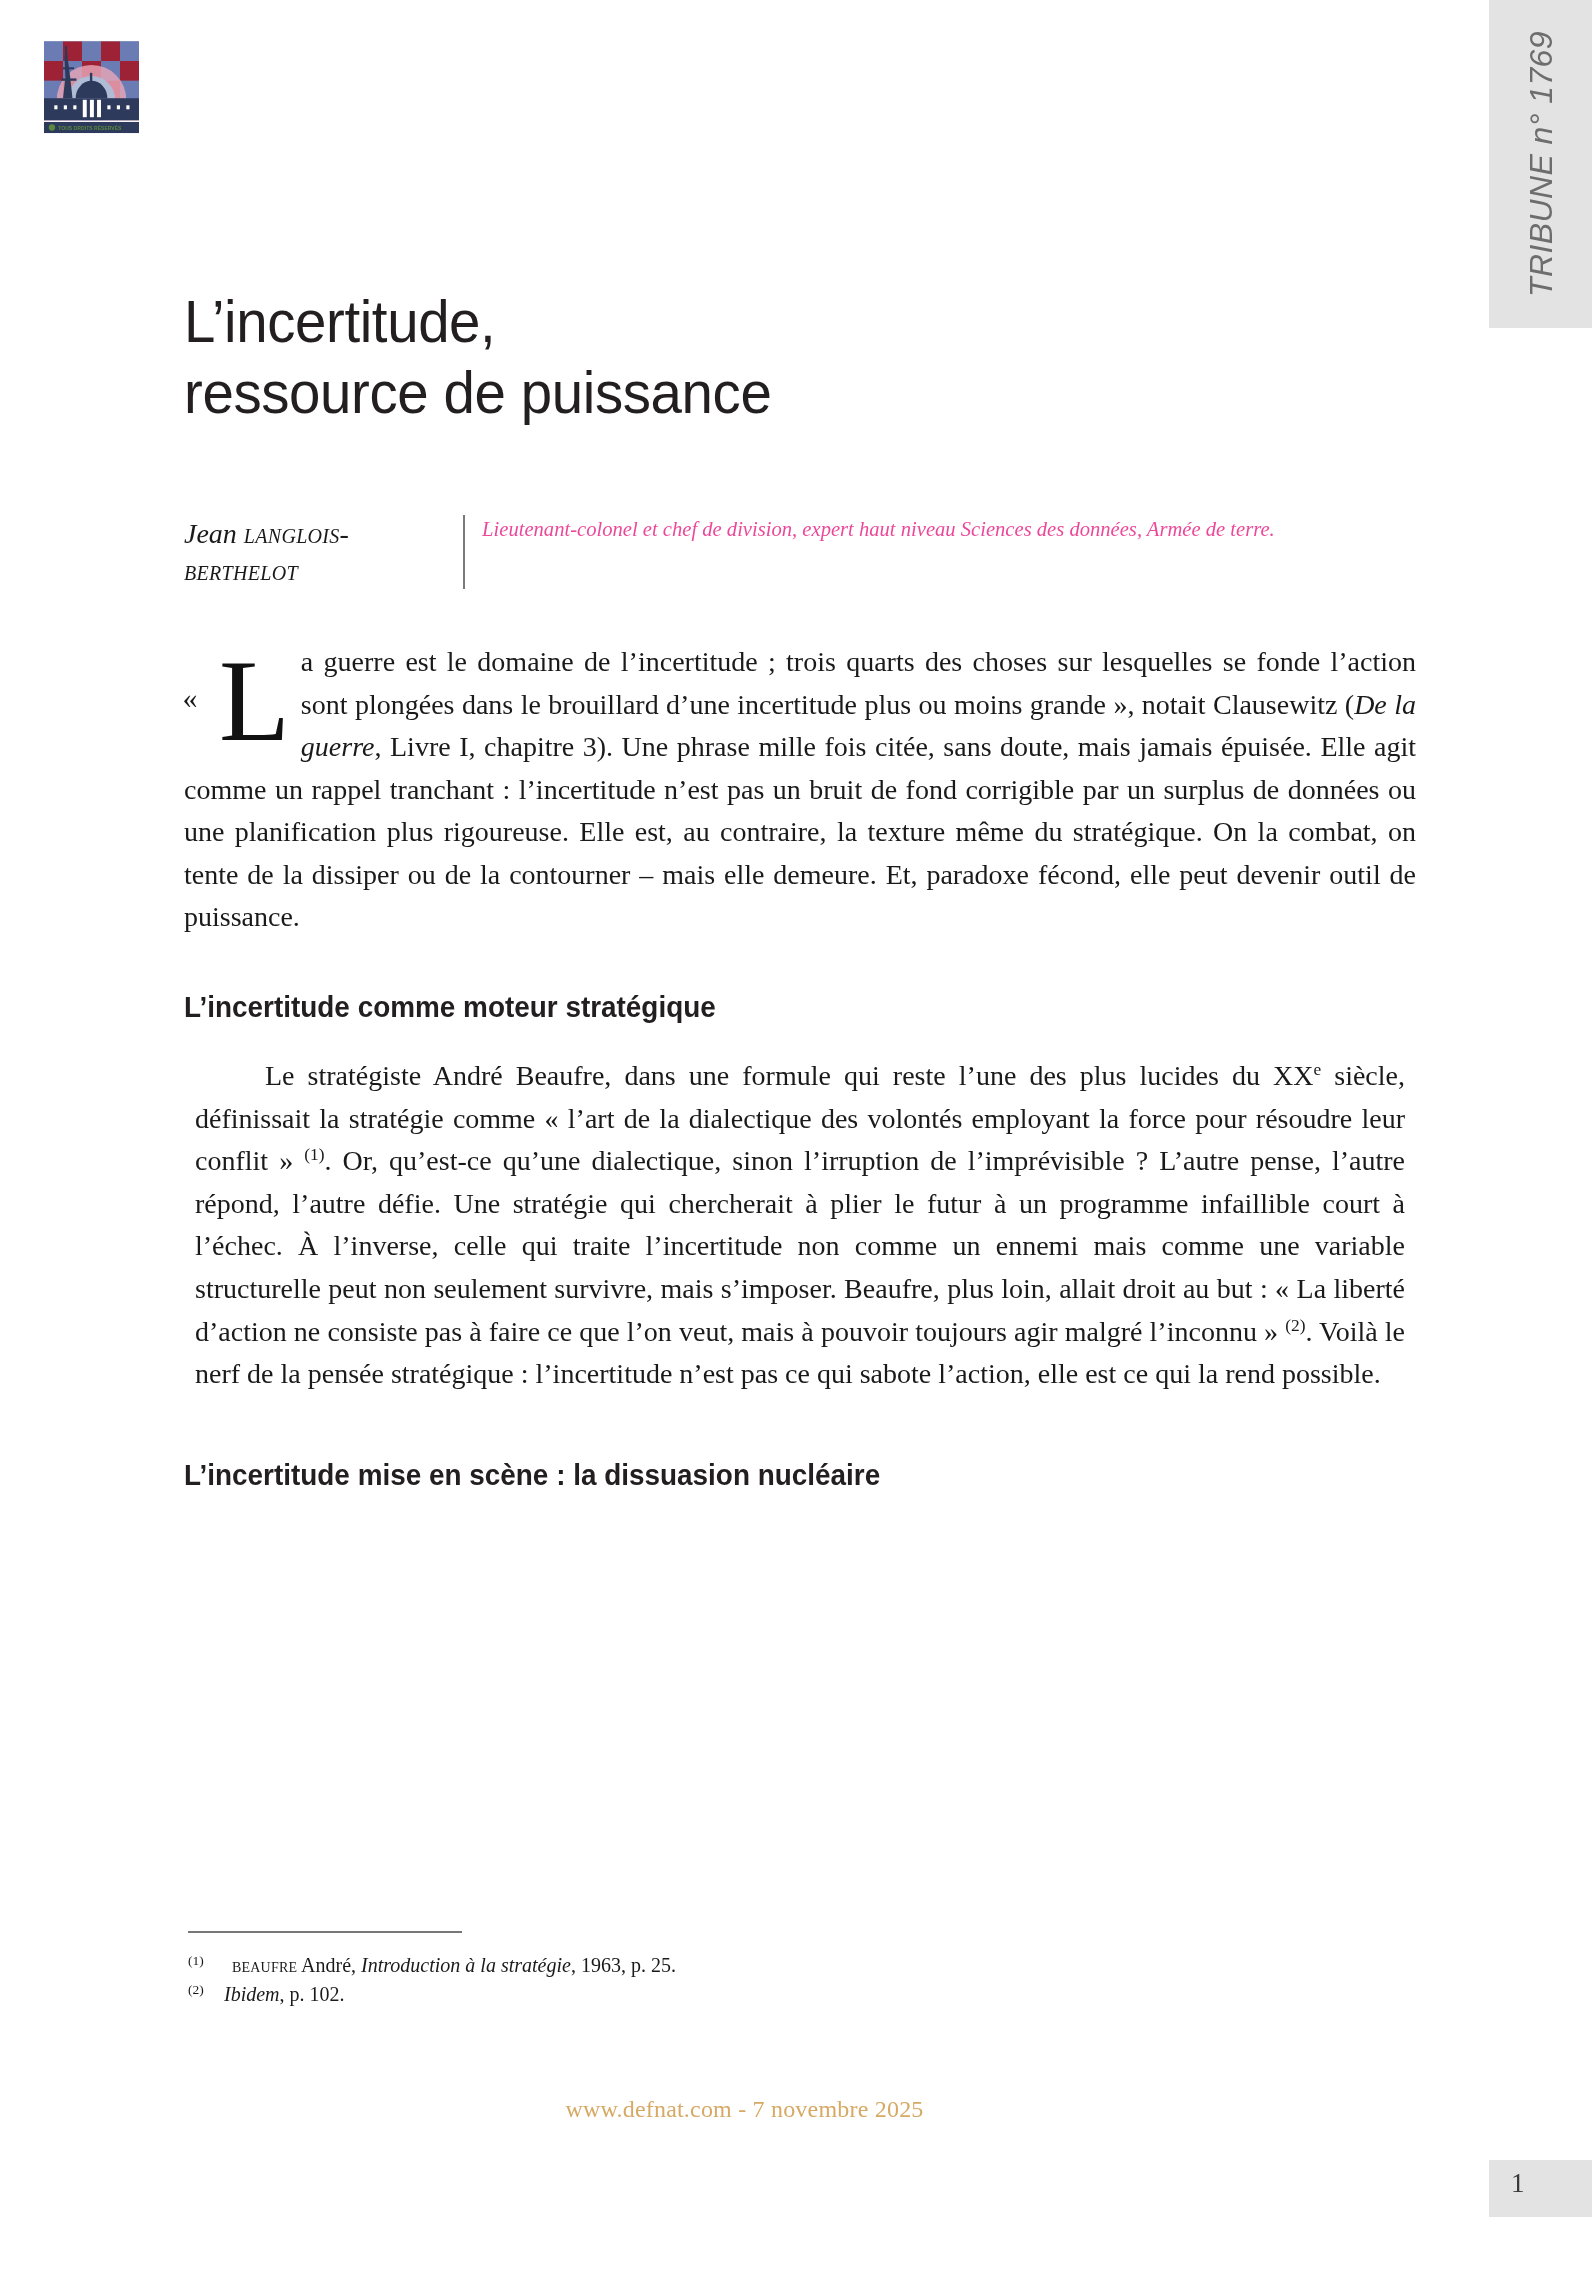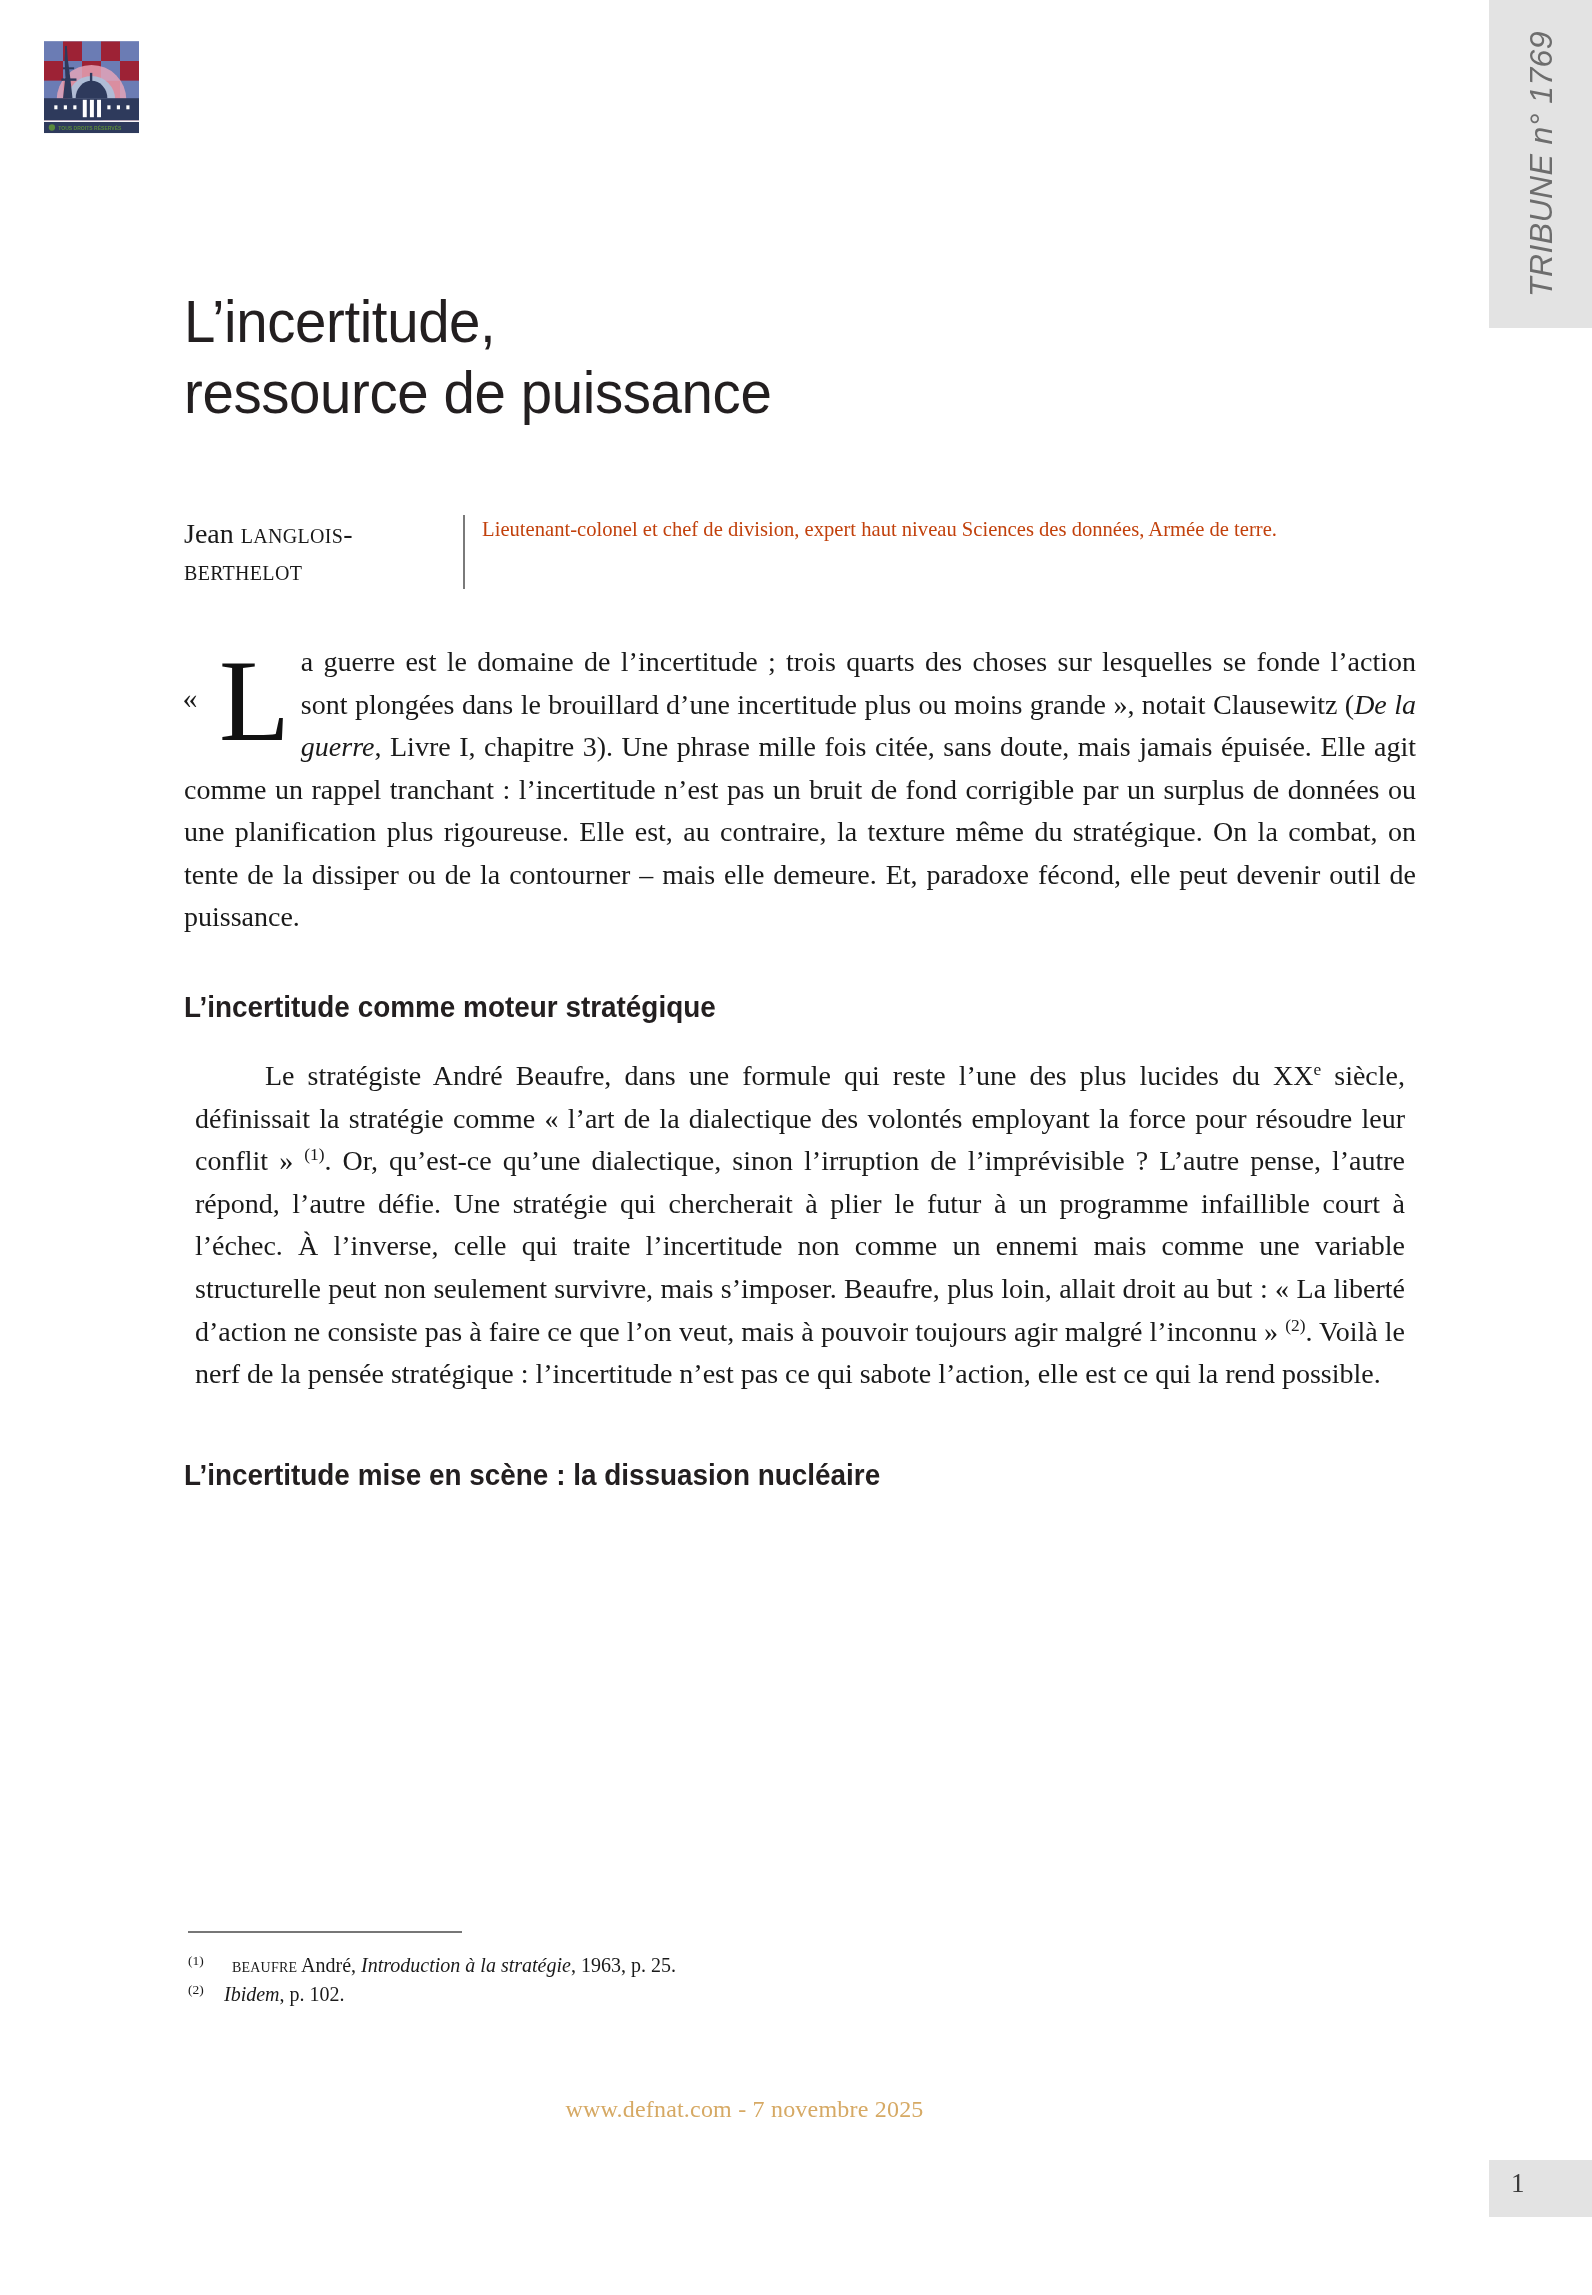--- a/index.html
+++ b/index.html
@@ -74,20 +74,21 @@
     transform: scaleX(0.94);
     transform-origin: left center;
   }
   .doc-title .line { display: block; }
 
   
   .byline {
     display: flex;
     align-items: flex-start;
     margin-top: 86px;
+    font-style: italic;
   }
   .byline-name {
     width: 279px;
     flex: 0 0 279px;
     font-size: 28px;
     line-height: 1.3;
     color: #1a1a1a;
     padding-top: 1.6px;
   }
   .byline-name .sc {
@@ -100,21 +101,21 @@
     background: #7a7a7a;
     align-self: stretch;
     min-height: 68px;
     margin-right: 17.5px;
     flex: 0 0 1.6px;
   }
   .byline-role {
     flex: 1 1 auto;
     font-size: 20.6px;
     line-height: 1.42;
-    color: #c2410c;
+    color: #ec4899;
     max-width: 889px;
   }
 
   
   .body-text {
     font-size: 28px;
     line-height: 1.52;
     text-align: justify;
     color: #1a1a1a;
     hyphens: none;

